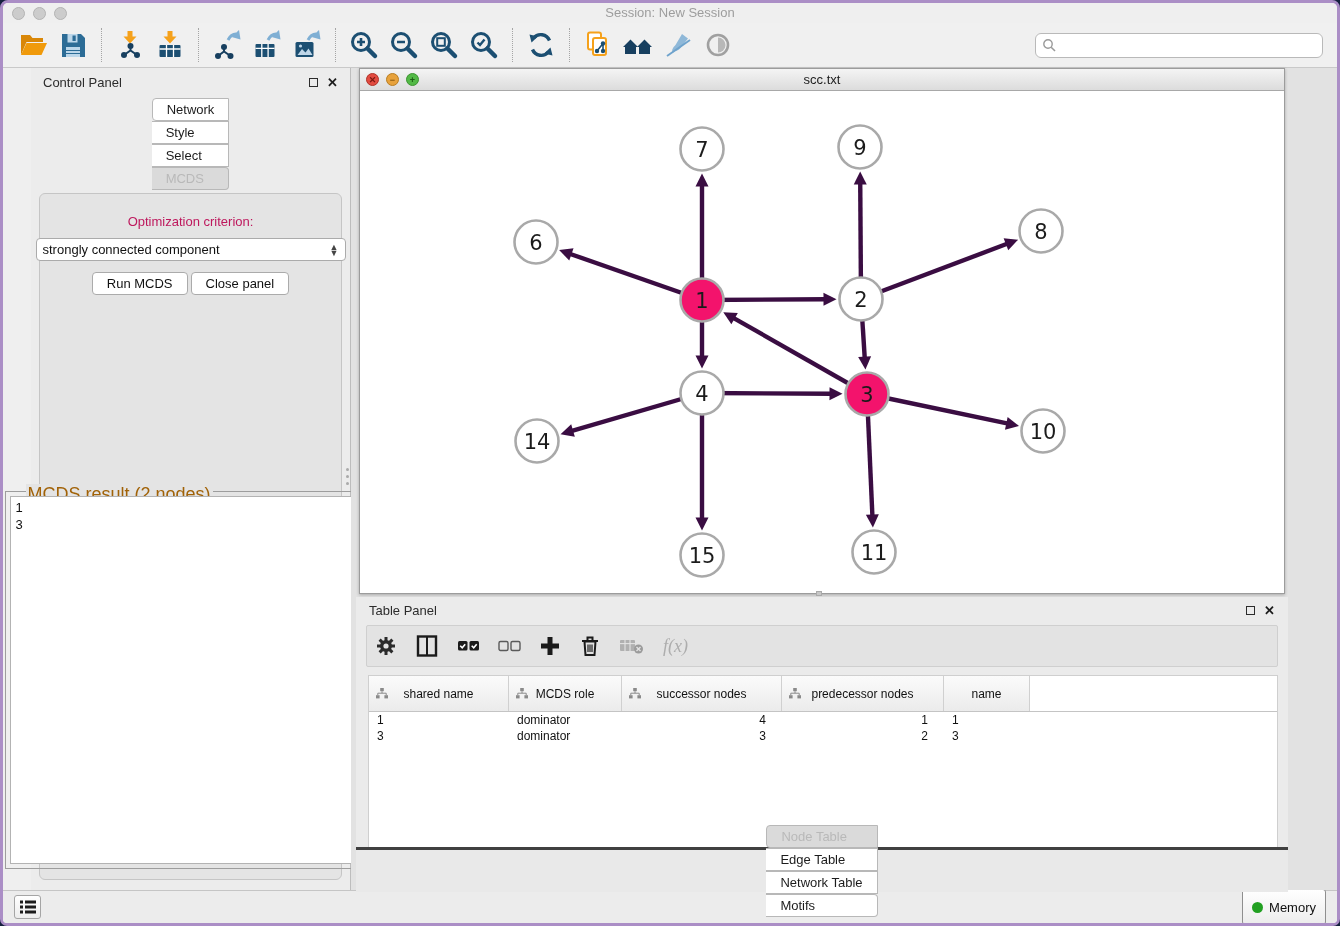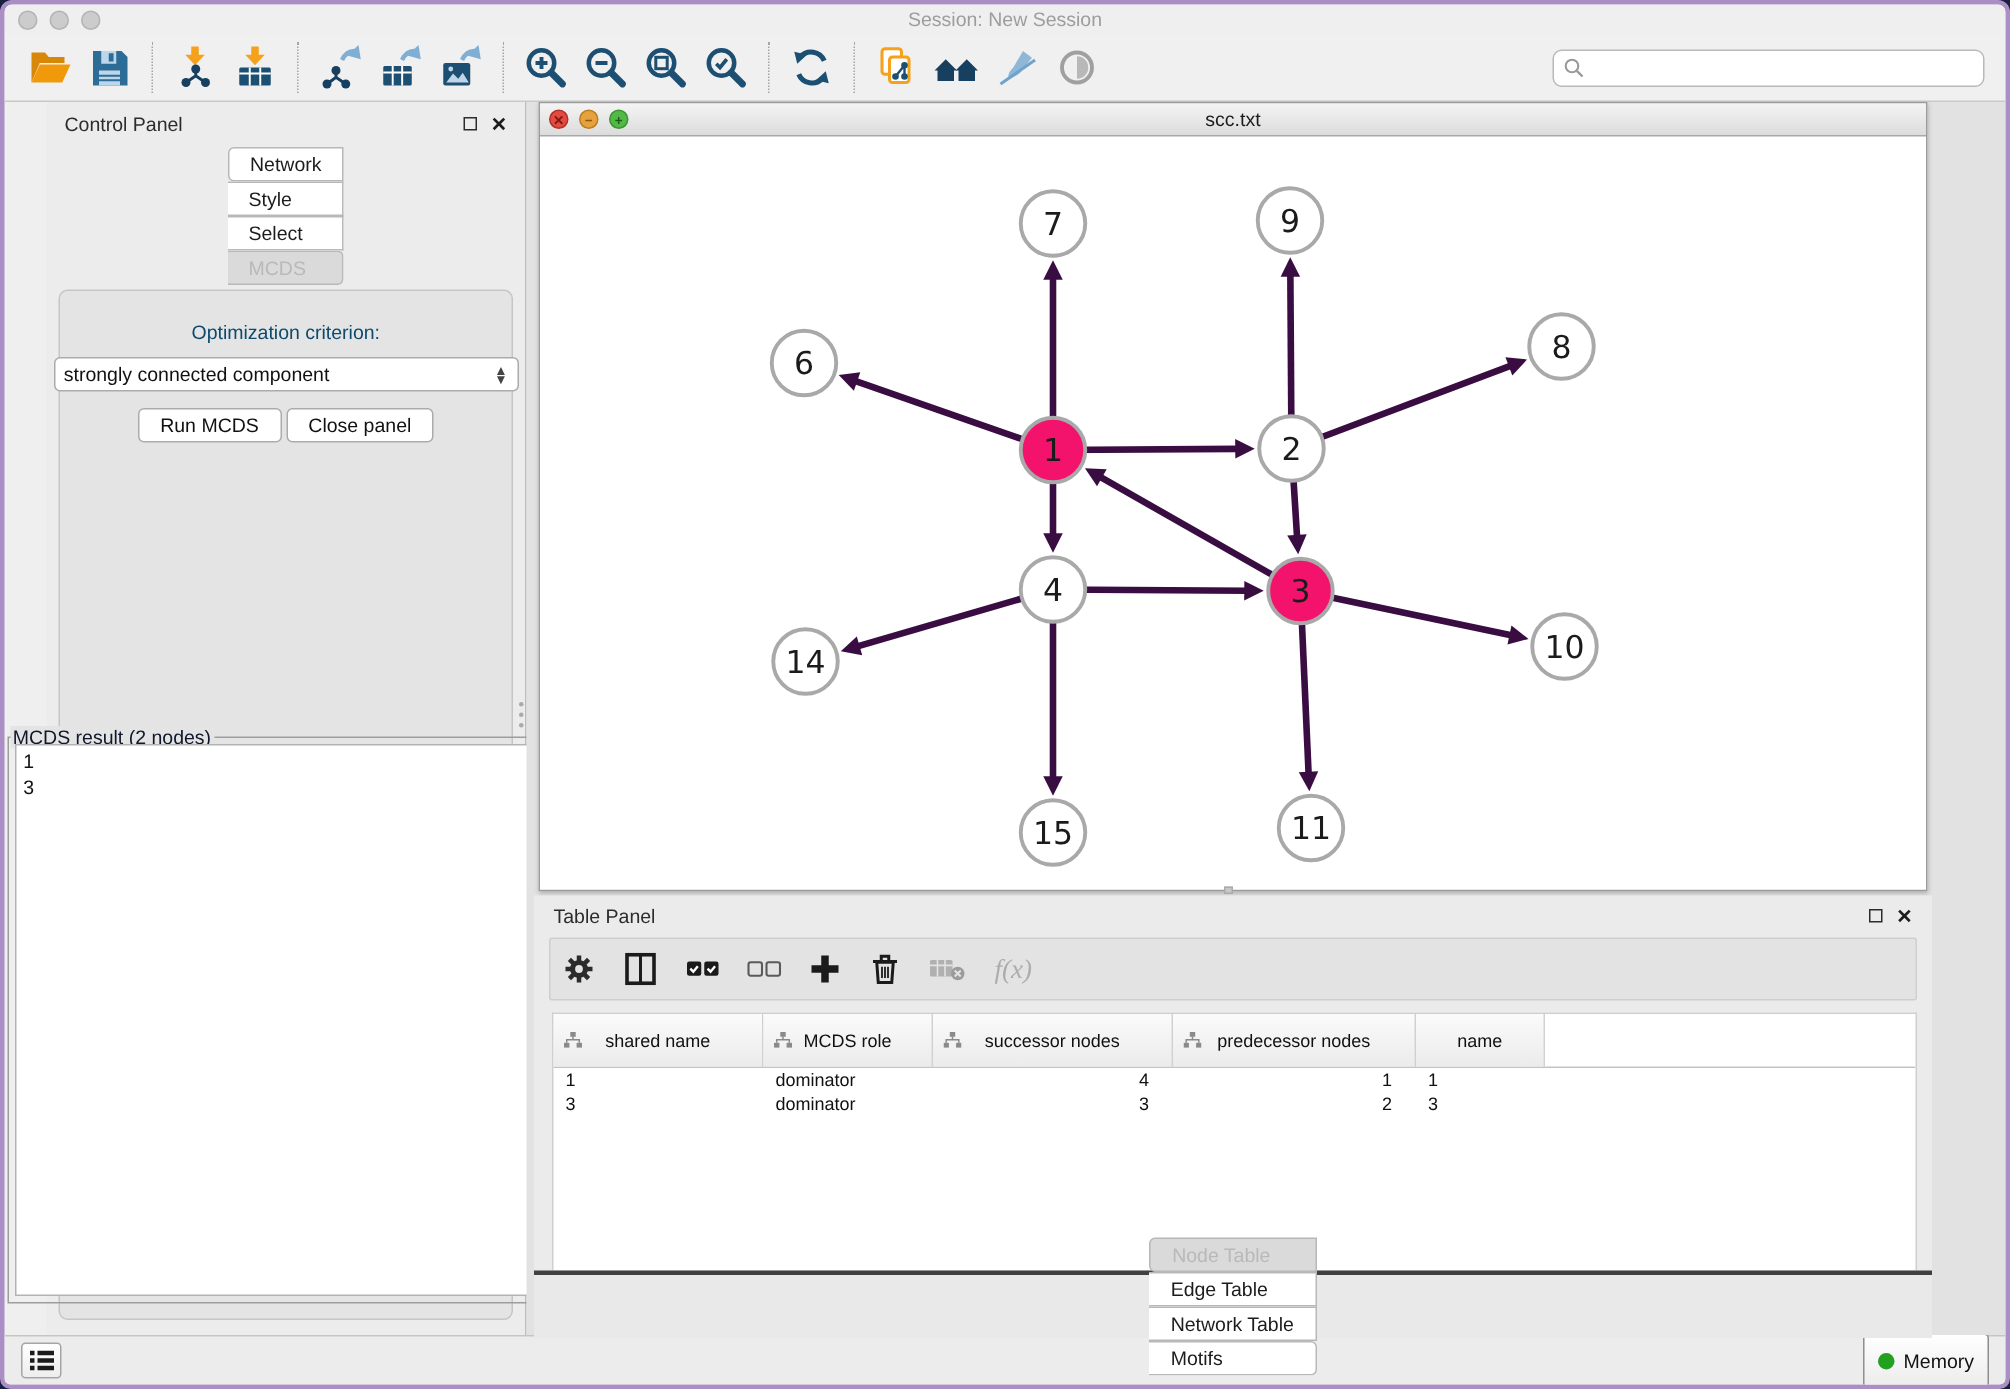--- a/index.html
+++ b/index.html
@@ -38,31 +38,31 @@
   .tab-bar { display:flex; justify-content:center; flex:0 0 auto; margin-top:2px; }
   .seg { display:flex;flex-direction:column; }
   .seg .tab { font-size:13px; padding:3px 14px; background:#fff; border:1px solid #b8b8b8; border-left:none;
               color:#1c1c1c; }
   .seg .tab:first-child { border-left:1px solid #b8b8b8; border-radius:4px 0 0 4px; }
   .seg .tab:last-child { border-radius:0 4px 4px 0; }
   .seg .tab.active { background:#dadada; color:#b9b9b9; }
 
   .panel-body { flex:1 1 auto; margin:3px 8px 10px 8px; background:#e4e4e4; border:1px solid #c5c5c5;
                 border-radius:6px; display:flex; flex-direction:column; align-items:center; min-height:0; }
-  .opt-label { margin-top:20px; font-size:13px; color:#0c4a6e; }
+  .opt-label { margin-top:20px; font-size:13px; color:#be185d; }
   .select-box { margin-top:9px; width:310px; height:23px; background:#fff; border:1px solid #ababab;
                 border-radius:4px; display:flex; align-items:center; padding:0 6px; font-size:13px; color:#111; }
   .select-box .chev { margin-left:auto; display:flex; flex-direction:column; line-height:6px; font-size:9px; color:#444; }
   .btn-row { margin-top:11px; display:flex; gap:3px; }
   .btn { background:#fff; border:1px solid #ababab; border-radius:4px; font-size:13px; color:#111;
          padding:3px 14px; height:23px; display:flex; align-items:center; }
 
   .mcds-field { margin-top:auto; width:372px; height:378px; border:1px solid #9d9d9d; margin-bottom:10px;
                 padding:4px; position:relative; }
-  .mcds-legend { position:absolute; top:-8px; left:1px; background:#e4e4e4; font-size:13px; color:#0f172a; padding:0 2px; }
+  .mcds-legend { position:absolute; top:-8px; left:20px; background:#e4e4e4; font-size:18px; color:#a16207; padding:0 2px; }
   .result-box { width:100%; height:100%; background:#fff; border:1px solid #b3b3b3; font-size:13px; color:#111;
                 padding:2px 5px; position:relative; overflow:hidden; }
   .result-box .line { line-height:17px; }
   .scroll-track { position:absolute; top:1px; right:1px; bottom:1px; width:11px; background:#f2f2f2; border-left:1px solid #e2e2e2; }
 
   
   .right-area { flex:1 1 auto; background:#e2e2e2; position:relative; min-width:0; }
   .vgrip { position:absolute; left:-6px; top:400px; width:4px; height:26px; display:flex; flex-direction:column; gap:4px; align-items:center; }
   .vgrip i { width:3px; height:3px; background:#aaa; border-radius:50%; }
 

